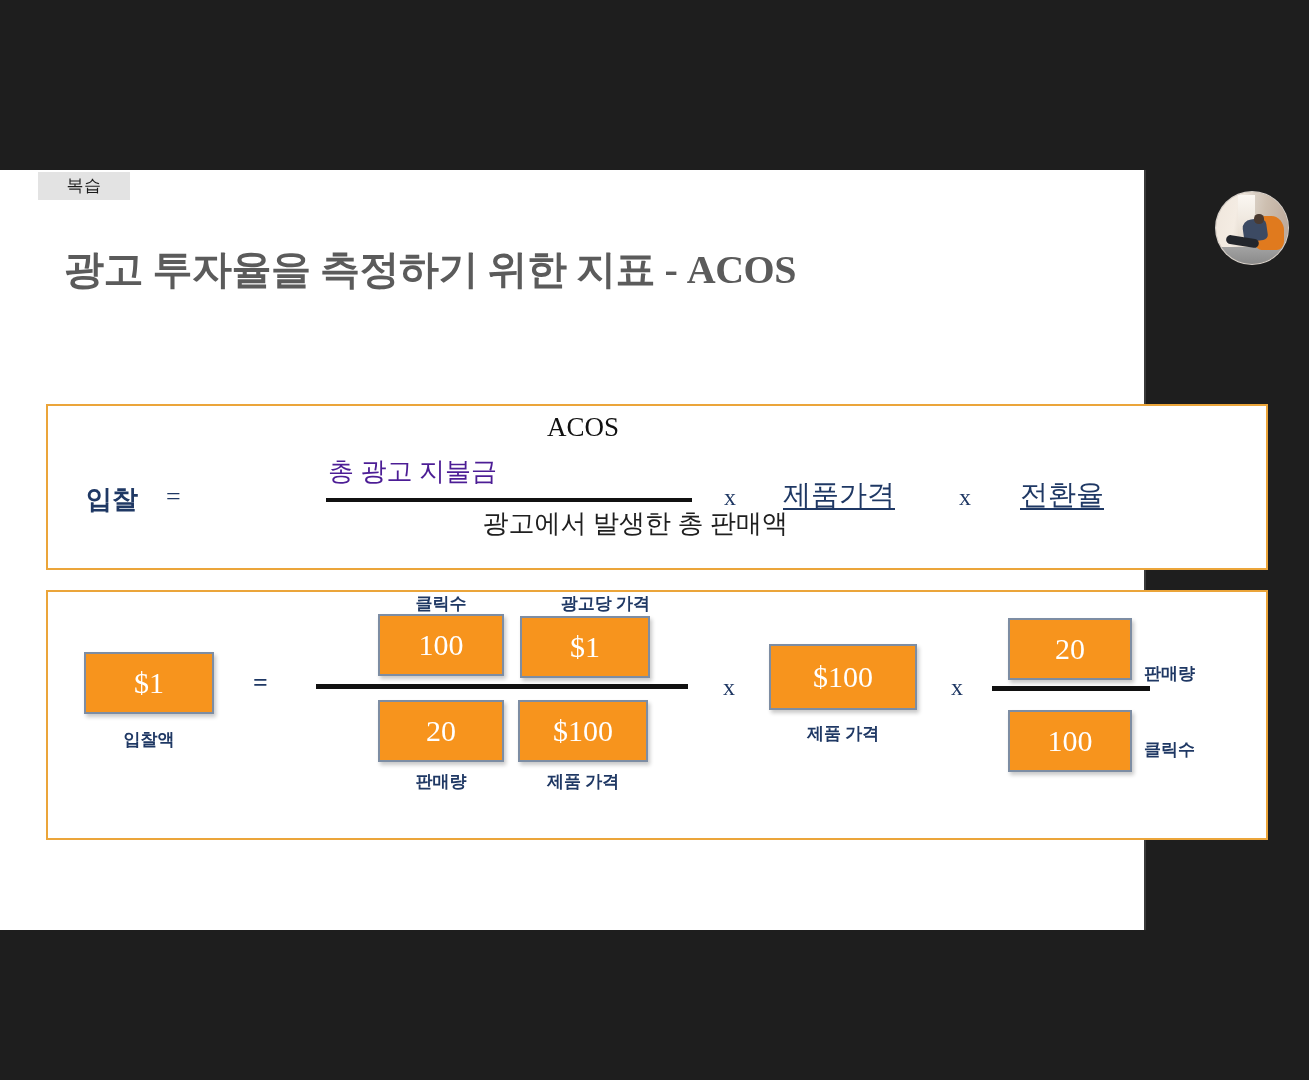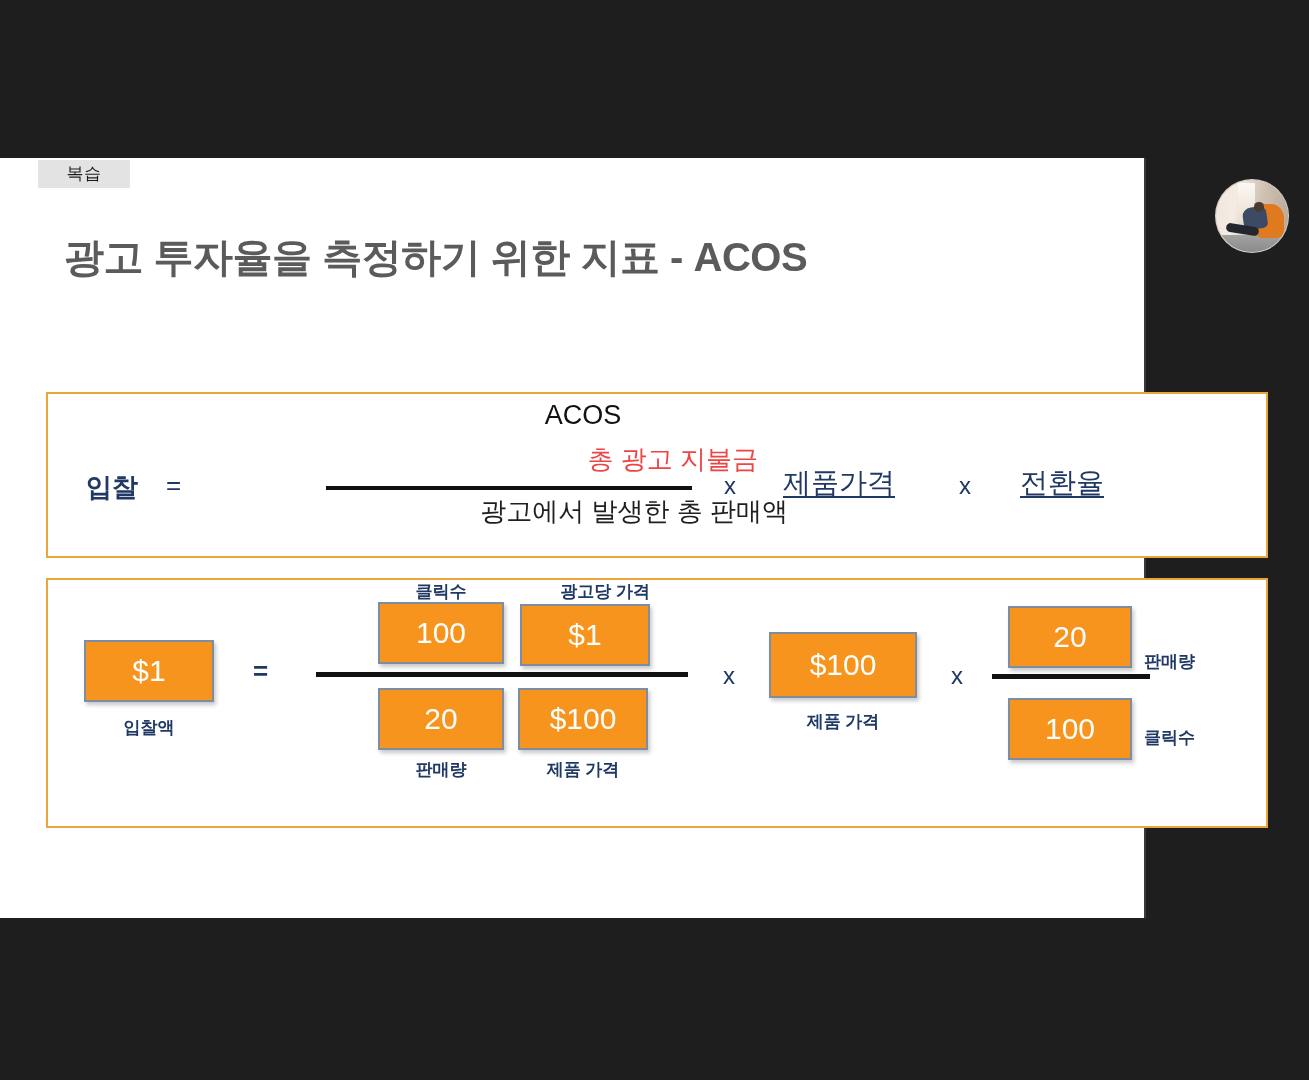--- a/index.html
+++ b/index.html
@@ -17,26 +17,27 @@
     position: relative;
     width: 1309px;
     height: 1080px;
     background: #1e1e1e;
   }
 
   
   #slide {
     position: absolute;
     left: 0px;
-    top: 158px;
+    top: 170px;
     width: 1146px;
     height: 760px;
     background: #ffffff;
     border-right: 2px solid #3a3a3a;
     box-sizing: border-box;
+    font-family: Liberation Serif, serif;
   }
 
   
   #review-badge {
     position: absolute;
     left: 38px;
     top: 2px;
     width: 92px;
     height: 28px;
     background: #e3e3e3;
@@ -138,21 +139,21 @@
   #bd-eq {
     position: absolute; left: 118px; top: 76px;
     font-size: 26px; color: #1f3864;
   }
   #bd-acos {
     position: absolute; left: 420px; top: 6px; width: 230px;
     text-align: center; font-size: 27px; color: #111111; white-space: nowrap;
   }
   #bd-num {
     position: absolute; left: 280px; top: 48px; width: 430px;
-    text-align: right; font-size: 26px; color: #ef4444; white-space: nowrap;
+    text-align: left; font-size: 26px; color: #4c1d95; white-space: nowrap;
   }
   #bd-bar {
     position: absolute; left: 278px; top: 92px; width: 366px; height: 4px;
     background: #111111;
   }
   #bd-den {
     position: absolute; left: 250px; top: 100px; width: 490px;
     text-align: right; font-size: 26px; color: #202020; white-space: nowrap;
   }
   #bd-x1 {

